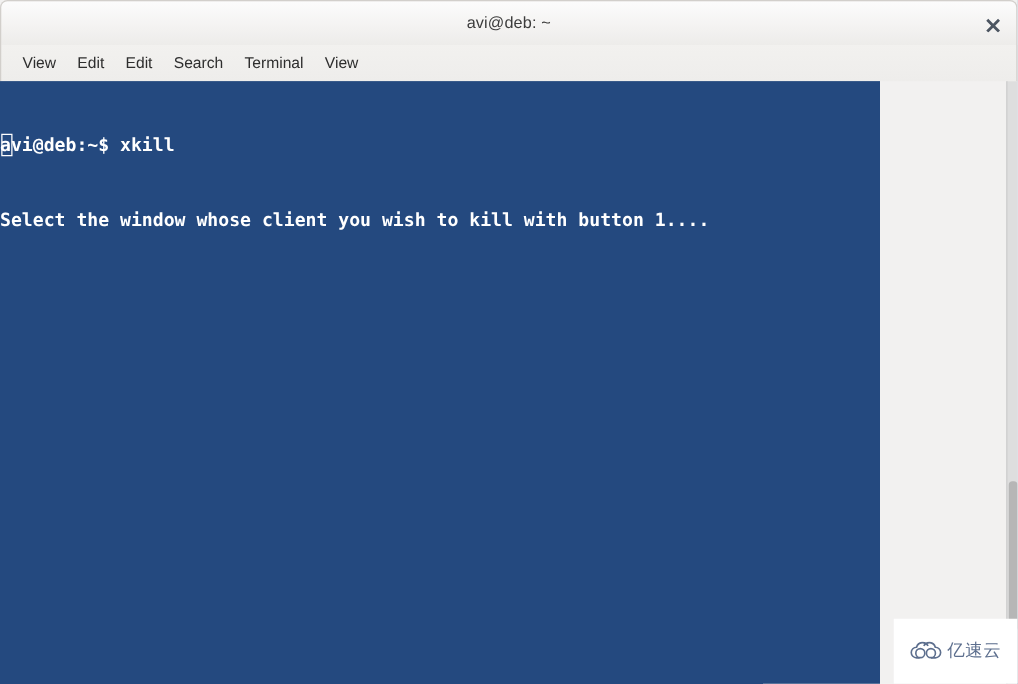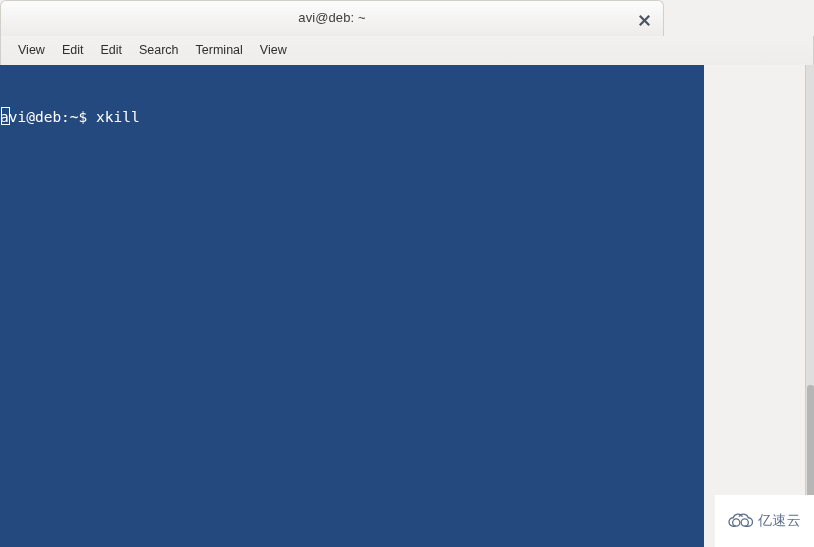--- a/index.html
+++ b/index.html
@@ -24,21 +24,21 @@
     height: 547px;
     background: #f2f1f0;
     overflow: hidden;
   }
 
   
   #titlebar {
     position: absolute;
     left: 0;
     top: 0;
-    width: 664px;
+    width: 814px;
     height: 36px;
     background: linear-gradient(to bottom, #fcfcfc 0%, #f4f3f2 55%, #edecea 100%);
     border-top: 1px solid #d2cfcb;
     border-left: 1px solid #d2cfcb;
     border-right: 1px solid #d2cfcb;
     border-radius: 6px 6px 0 0;
     box-sizing: border-box;
   }
   #title-text {
     position: absolute;
@@ -94,20 +94,21 @@
 
   
   #terminal-area {
     position: absolute;
     left: 0;
     top: 65px;
     width: 704px;
     height: 482px;
     background: #24497f;
     overflow: hidden;
+    font-weight: bold;
   }
   #terminal-screen {
     position: absolute;
     left: 0;
     top: 0;
     width: 805px;
     height: 482px;
     background: #24497f;
     overflow: hidden;
   }
@@ -205,20 +206,21 @@
     <div class="menu-item">Edit</div>
     <div class="menu-item">Search</div>
     <div class="menu-item">Terminal</div>
     <div class="menu-item">View</div>
   </div>
 
   <div id="terminal-area">
     <div id="terminal-screen">
       <div id="terminal-text">
         <span class="term-line">avi@deb:~$ xkill</span>
+        <span class="term-line">Select the window whose client you wish to kill with button 1....</span>
       </div>
       <div id="cursor-block"></div>
     </div>
   </div>
 
   <div id="scrollbar">
     <div id="scrollbar-thumb"></div>
   </div>
 
   <div id="watermark">

